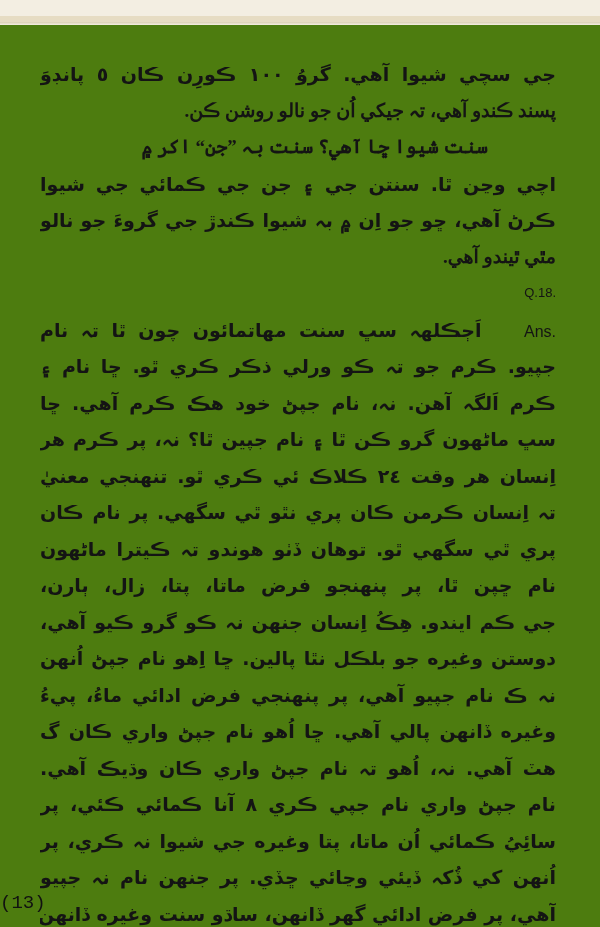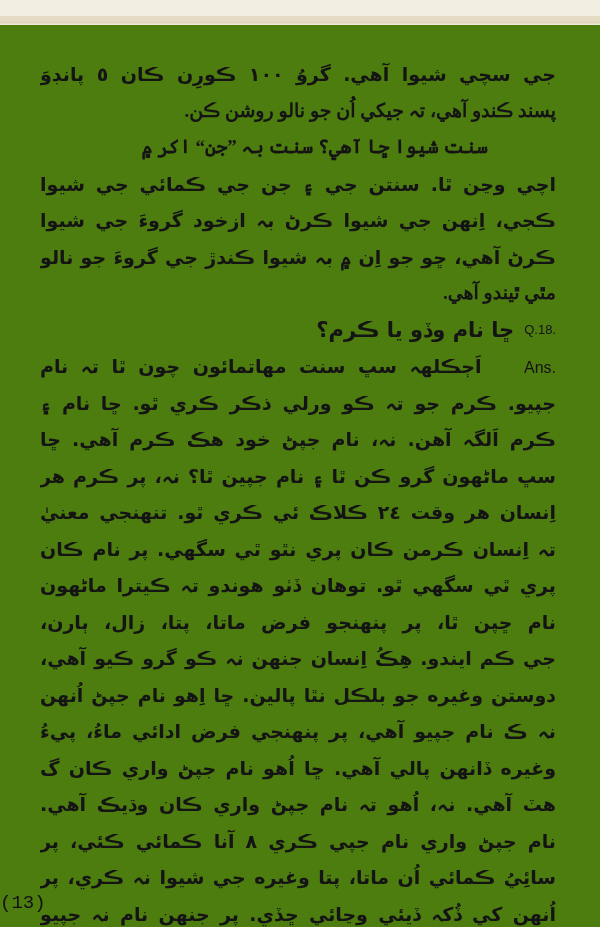--- a/index.html
+++ b/index.html
@@ -45,27 +45,25 @@
 </style>
 </head>
 <body>
 
 <div class="page">
   <div class="text-block">
     <span class="line">جي سچي شيوا آهي. گروُ ١٠٠ ڪورِن ڪان ٥ پانڊوَ</span>
     <span class="line short">پسند ڪندو آهي، تہ جيکي اُن جو نالو روشن ڪن.</span>
     <span class="line short indent">سنت شيوا ڇا آهي؟ سنت بہ ”جن“ اکر ۾</span>
     <span class="line">اچي وڃن ٿا. سنتن جي ۽ جن جي ڪمائي جي شيوا</span>
-    <span class="line">ڪجي، اِنهن جي شيوا ڪرڻ بہ ازخود گروءَ جي شيوا</span>
     <span class="line">ڪرڻ آهي، ڇو جو اِن ۾ بہ شيوا ڪندڙ جي گروءَ جو نالو</span>
     <span class="line short">مٿي ٿيندو آهي.</span>
 
     <span class="line q-line">
       <span class="q-label">Q.18.</span>
-      <span>ڇا نام وڏو يا ڪرم؟</span>
     </span>
 
     <span class="line">
       <span class="a-label">Ans.</span>
       <span>اَڄڪلهہ سڀ سنت مهاتمائون چون ٿا تہ نام</span>
     </span>
 
     <span class="line">جپيو. ڪرم جو تہ ڪو ورلي ذڪر ڪري ٿو. ڇا نام ۽</span>
     <span class="line">ڪرم اَلگہ آهن. نہ، نام جپڻ خود هڪ ڪرم آهي. ڇا</span>
     <span class="line">سڀ ماڻهون گرو ڪن ٿا ۽ نام جپين ٿا؟ نہ، پر ڪرم هر</span>

